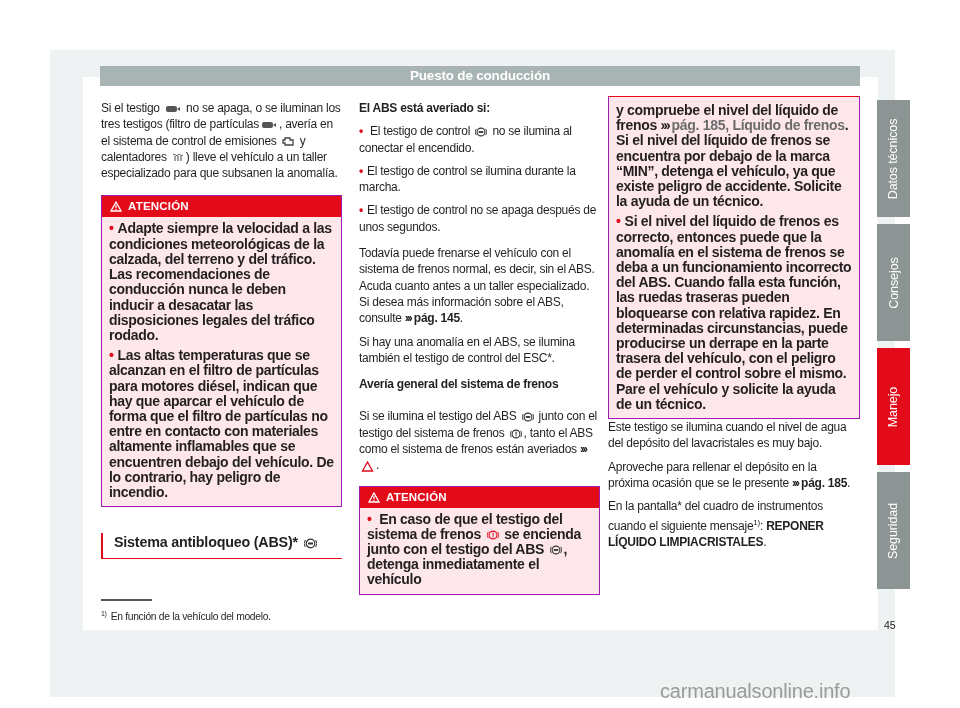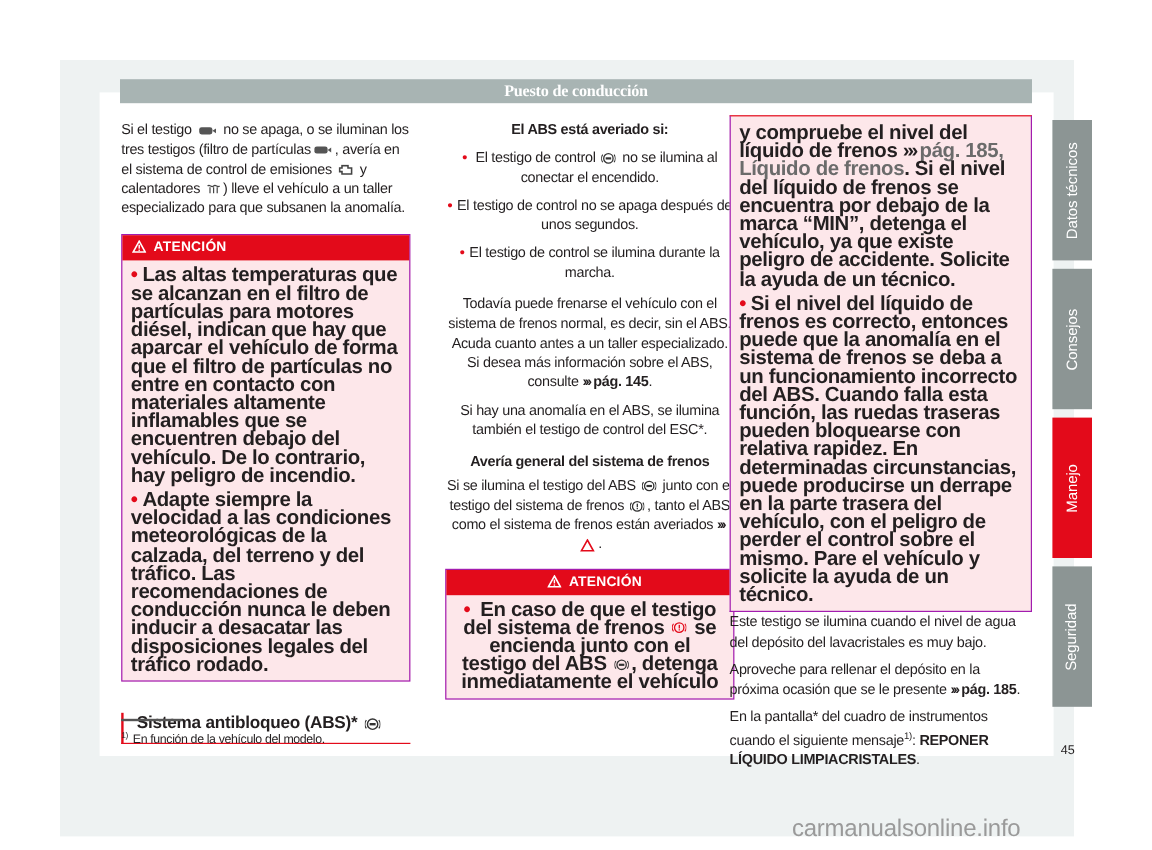--- a/index.html
+++ b/index.html
@@ -1,40 +1,40 @@
 <!DOCTYPE html>
 <html><head>
 <meta charset="utf-8">
 <style>
   * { box-sizing: border-box; margin: 0; padding: 0; }
   html, body { width: 960px; height: 708px; background: #ffffff; overflow: hidden; }
   body { font-family: "Liberation Sans", "DejaVu Sans", sans-serif; color: #231f20; position: relative; }
 
   .page-frame { position: absolute; left: 50px; top: 50px; width: 845px; height: 647px; background: #eef2f2; }
   .page-paper { position: absolute; left: 83px; top: 77px; width: 795px; height: 553px; background: #ffffff; }
-  .header-bar { position: absolute; left: 100px; top: 66px; width: 760px; height: 20px; background: #a8b4b3; color: #fff; text-align: center; font-size: 13.5px; line-height: 20px; font-weight: bold; letter-spacing: -0.2px; font-family: Liberation Serif, serif; }
+  .header-bar { position: absolute; left: 100px; top: 66px; width: 760px; height: 20px; background: #a8b4b3; color: #fff; text-align: center; font-size: 13.5px; line-height: 20px; font-weight: bold; letter-spacing: -0.2px; }
 
   .col { position: absolute; top: 100px; font-size: 12px; line-height: 16.3px; letter-spacing: -0.25px; }
   .col1 { left: 101px; width: 241px; }
-  .col2 { left: 371px; width: 241px; text-align: center; }
+  .col2 { left: 359px; width: 241px; }
   .col3 { left: 608px; width: 252px; }
 
   p { margin-bottom: 7px; }
   .bold { font-weight: bold; }
   .bullet::before { content: "•"; color: #e30a1a; margin-right: 4px; font-weight: bold; }
   .link { color: #6b6b6b; font-weight: bold; }
   .link-bold { font-weight: bold; }
   .arrow { font-weight: bold; letter-spacing: -2px; margin-right: 3px; }
 
   .icon-inline { display: inline-block; vertical-align: middle; margin: 0 2px; }
 
   .warn-box { border: 1px solid #a21caf; background: #fde7ea; margin: 10px 0 0 0; }
   .warn-head { background: #e30a1a; color: #fff; font-weight: bold; font-size: 11.5px; height: 21px; line-height: 21px; padding-left: 8px; letter-spacing: 0.2px; }
   .warn-head .tri { display:inline-block; vertical-align: -2px; margin-right: 6px; }
-  .warn-body { padding: 4px 7px 6px 7px; font-size: 17px; line-height: 15.2px; font-weight: bold; letter-spacing: -0.3px; }
+  .warn-body { padding: 4px 7px 6px 7px; font-size: 14px; line-height: 15.2px; font-weight: bold; letter-spacing: -0.3px; }
   .warn-body p { margin-bottom: 5px; }
   .warn-body p:last-child { margin-bottom: 0; }
 
   .section-head { border-left: 2px solid #e30a1a; border-bottom: 1px solid #e30a1a; padding: 0 0 6px 11px; font-size: 14.3px; font-weight: bold; margin-top: 18px; margin-bottom: 12px; letter-spacing: -0.2px; line-height: 19px; }
 
   .side-tabs { position: absolute; left: 877px; top: 100px; width: 33px; }
   .side-tab { position: absolute; left: 0; width: 33px; background: #8c9594; color: #fff; font-size: 12.5px; display: flex; align-items: center; justify-content: center; }
   .side-tab span { transform: rotate(-90deg); white-space: nowrap; letter-spacing: -0.1px; }
   .side-tab.active { background: #e30a1a; }
 
@@ -73,22 +73,22 @@
 
   <div class="warn-box" style="margin-top:14px;">
     <div class="warn-head">
       <svg class="tri" width="12" height="11" viewBox="0 0 12 11">
           <path d="M6 1 L11 10 H1 Z" fill="none" stroke="#fff" stroke-width="1.3"></path>
           <rect x="5.4" y="4" width="1.2" height="3.2" fill="#fff"></rect>
           <rect x="5.4" y="8" width="1.2" height="1.1" fill="#fff"></rect>
         </svg><span>ATENCIÓN</span>
     </div>
     <div class="warn-body">
+      <p class="bullet">Adapte siempre la velocidad a las condiciones meteorológicas de la calzada, del terreno y del tráfico. Las recomendaciones de conducción nunca le deben inducir a desacatar las disposiciones legales del tráfico rodado.</p>
       <p class="bullet">Las altas temperaturas que se alcanzan en el filtro de partículas para motores diésel, indican que hay que aparcar el vehículo de forma que el filtro de partículas no entre en contacto con materiales altamente inflamables que se encuentren debajo del vehículo. De lo contrario, hay peligro de incendio.</p>
-      <p class="bullet">Adapte siempre la velocidad a las condiciones meteorológicas de la calzada, del terreno y del tráfico. Las recomendaciones de conducción nunca le deben inducir a desacatar las disposiciones legales del tráfico rodado.</p>
     </div>
   </div>
 
   <div class="section-head" style="margin-top:26px;">
     <span>Sistema antibloqueo (ABS)*</span>
     <svg class="icon-inline" width="13" height="11" viewBox="0 0 13 11">
         <circle cx="6.5" cy="5.5" r="4.3" fill="none" stroke="#333" stroke-width="1.2"></circle>
         <path d="M1.3 2 A6 6 0 0 0 1.3 9 M11.7 2 A6 6 0 0 1 11.7 9" fill="none" stroke="#333" stroke-width="1"></path>
         <rect x="4" y="4.5" width="5" height="2" fill="#333"></rect>
       </svg>
@@ -99,28 +99,28 @@
   <p class="bold">El ABS está averiado si:</p>
   <p class="bullet">
     <span>El testigo de control</span>
     <svg class="icon-inline" width="12" height="10" viewBox="0 0 13 11">
         <circle cx="6.5" cy="5.5" r="4.3" fill="none" stroke="#333" stroke-width="1.2"></circle>
         <path d="M1.3 2 A6 6 0 0 0 1.3 9 M11.7 2 A6 6 0 0 1 11.7 9" fill="none" stroke="#333" stroke-width="1"></path>
         <rect x="4" y="4.5" width="5" height="2" fill="#333"></rect>
       </svg>
     <span>no se ilumina al conectar el encendido.</span>
   </p>
+  <p class="bullet">El testigo de control se ilumina durante la marcha.</p>
   <p class="bullet">El testigo de control no se apaga después de unos segundos.</p>
-  <p class="bullet">El testigo de control se ilumina durante la marcha.</p>
   <p style="margin-top:10px;">
     <span>Todavía puede frenarse el vehículo con el sistema de frenos normal, es decir, sin el ABS. Acuda cuanto antes a un taller especializado. Si desea más información sobre el ABS, consulte</span>
     <span class="arrow">›››</span><a class="link-bold">pág. 145</a><span>.</span>
   </p>
   <p>Si hay una anomalía en el ABS, se ilumina también el testigo de control del ESC*.</p>
-  <p class="bold" style="margin-top:10px;margin-bottom:4px;">Avería general del sistema de frenos</p>
+  <p class="bold" style="margin-top:10px;margin-bottom:16px;">Avería general del sistema de frenos</p>
   <p>
     <span>Si se ilumina el testigo del ABS</span>
     <svg class="icon-inline" width="12" height="10" viewBox="0 0 13 11">
         <circle cx="6.5" cy="5.5" r="4.3" fill="none" stroke="#333" stroke-width="1.2"></circle>
         <path d="M1.3 2 A6 6 0 0 0 1.3 9 M11.7 2 A6 6 0 0 1 11.7 9" fill="none" stroke="#333" stroke-width="1"></path>
         <rect x="4" y="4.5" width="5" height="2" fill="#333"></rect>
       </svg>
     <span>junto con el testigo del sistema de frenos</span>
     <svg class="icon-inline" width="12" height="10" viewBox="0 0 13 11">
         <circle cx="6.5" cy="5.5" r="4.3" fill="none" stroke="#333" stroke-width="1.2"></circle>

